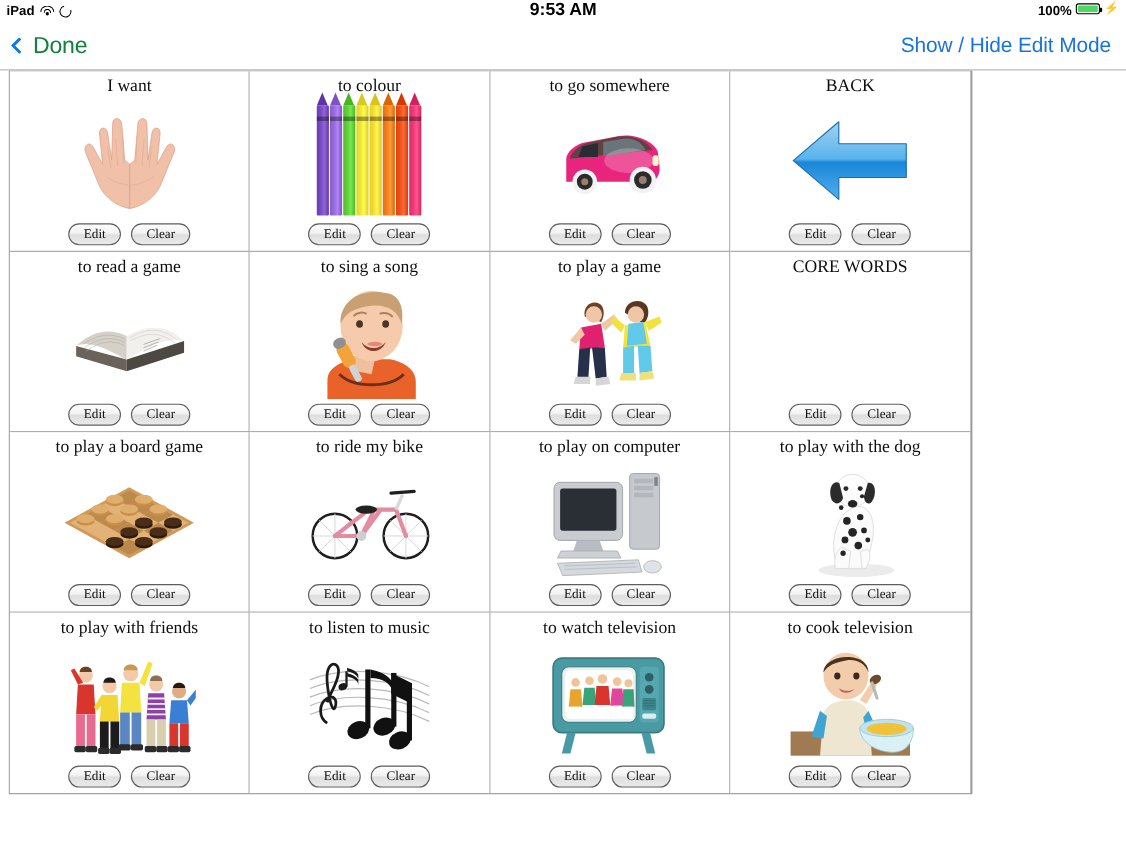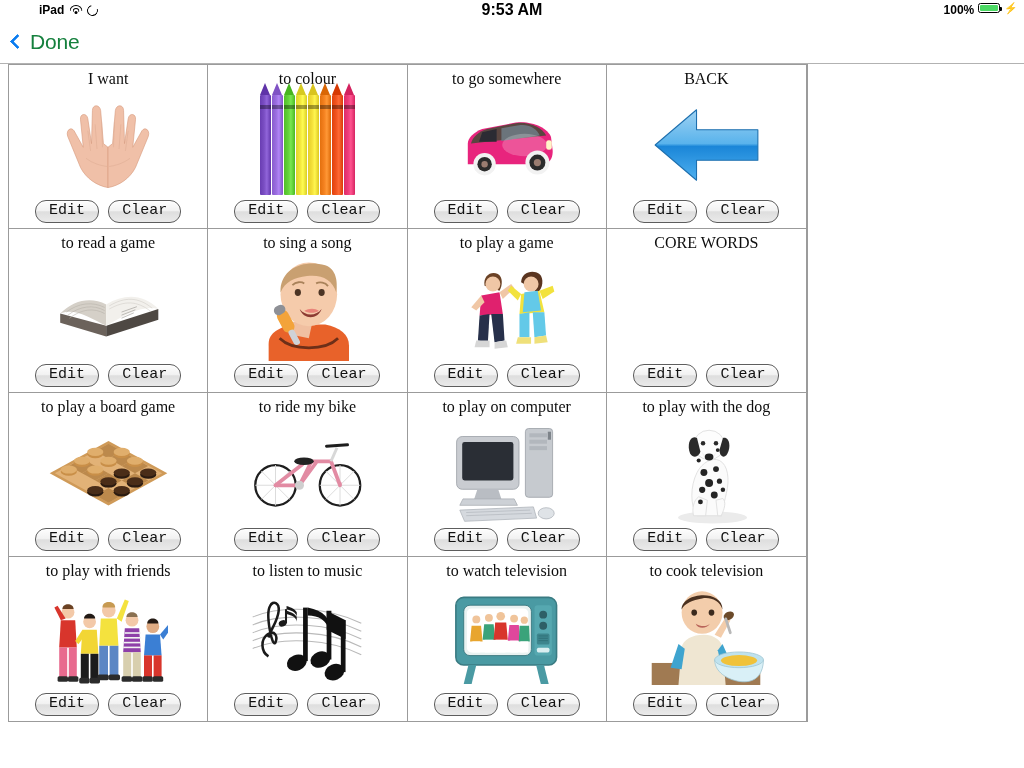--- a/index.html
+++ b/index.html
@@ -12,21 +12,21 @@
   }
 
   
   .statusbar{
     height:20px; width:100%;
     display:flex; align-items:center;
     font-size:12px; font-weight:bold; color:#000;
     position:relative;
     padding:0 6px;
   }
-  .sb-left{ display:flex; align-items:center; gap:5px;margin-left:33px; }
+  .sb-left{ display:flex; align-items:center; gap:5px; }
   .sb-center{
     position:absolute; left:0; right:0; text-align:center;
     font-size:16px; font-weight:bold; letter-spacing:0px;
   }
   .sb-right{ margin-left:auto; display:flex; gap:4px; position:relative; z-index:2;}
   .wifi-ico{ display:inline-block; width:13px; height:11px; position:relative; }
   .wifi-ico i{ position:absolute; border:1.6px solid #000; border-bottom:none;
       border-radius:50% 50% 0 0 / 100% 100% 0 0; left:50%; transform:translateX(-50%); }
   .wifi-ico i.a{ width:13px; height:6px; top:0; }
   .wifi-ico i.b{ width:7px;  height:4px; top:3px; }
@@ -54,21 +54,21 @@
     border-left:3px solid #0a7cf0; border-bottom:3px solid #0a7cf0;
     transform:rotate(45deg); margin-right:7px; margin-left:2px;
     border-radius:1px;
   }
   .nav-btn-text{ color:#15803d; font-size:21px; letter-spacing:-0.2px; }
   .nav-right{ color:#1873dd; font-size:19px; cursor:pointer; letter-spacing:-0.1px;}
 
   
   .grid-wrap{ padding:0 8px; }
   .grid{
-    width:800px;
+    width:876px;
     border:1px solid #9b9b9b;
     border-right:2px solid #9b9b9b;
     display:grid;
     grid-template-columns:repeat(4,1fr);
     grid-template-rows:repeat(4,164px);
     background:#fff;
   }
   .cell{
     border-right:1px solid #9b9b9b;
     border-bottom:1px solid #9b9b9b;
@@ -89,22 +89,22 @@
     flex:1; width:100%;
     display:flex; align-items:center; justify-content:center;
     padding:2px 0 0;
     min-height:0;
   }
   .btn-row{
     display:flex; gap:9px;
     padding-bottom:5px;
   }
   .pill{
-    font-family:Liberation Mono, monospace;
-    font-size:15px; color:#111;
+    font-family:Liberation Serif, serif;
+    font-size:12px; color:#111;
     background:linear-gradient(#fdfdfd 0%, #f2f2f2 45%, #dedede 52%, #eaeaea 100%);
     border:1px solid #5d5d5d;
     border-radius:11px;
     padding:2.5px 13px 3px;
     cursor:pointer;
     box-shadow:0 1px 0 rgba(255,255,255,.8) inset;
     line-height:1.05;
   }
 
   
@@ -167,20 +167,21 @@
       </span>
     <span class="bolt">⚡</span>
   </div>
 </div>
 
 <div class="navbar">
   <div class="nav-left">
     <span class="chev"></span>
     <span class="nav-btn-text">Done</span>
   </div>
+  <div class="nav-right">Show / Hide Edit Mode</div>
 </div>
 
 <div class="grid-wrap">
   <div class="grid" id="grid">
       <div class="cell">
         <div class="cell-label">I want</div>
         <div class="cell-art">
           <div class="hands">
     <svg viewBox="0 0 120 110" class="art">
       <g fill="#f0c0a8" stroke="#d89c80" stroke-width="0.7">

